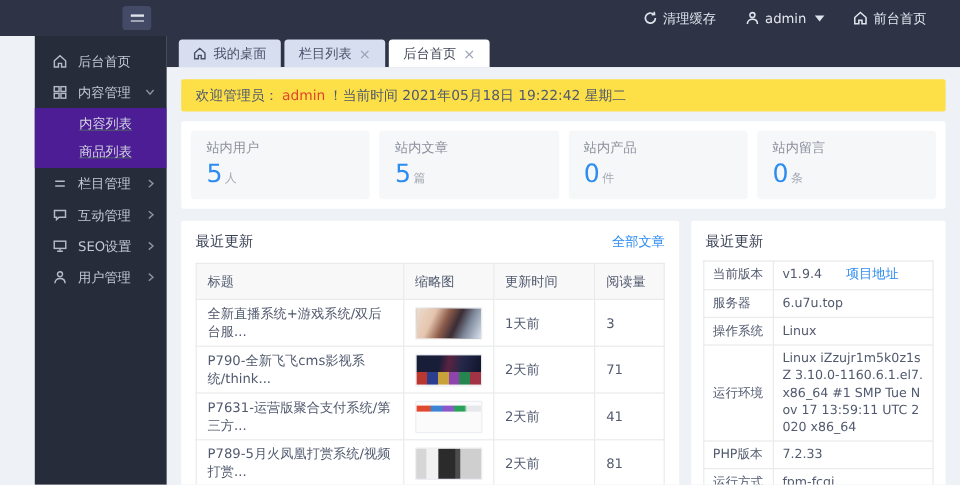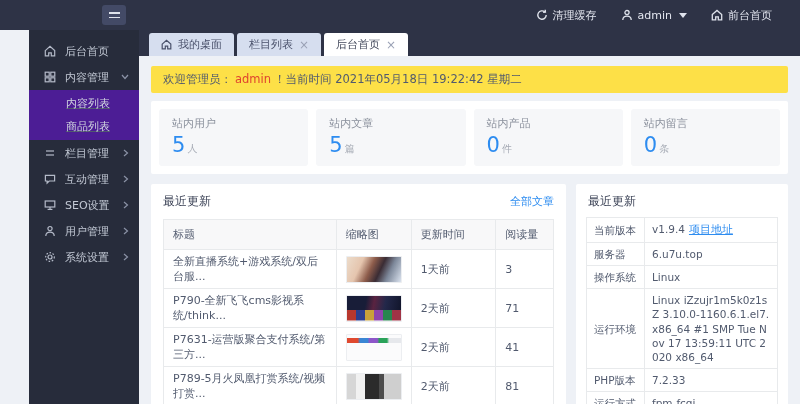--- a/index.html
+++ b/index.html
@@ -76,21 +76,21 @@
       linear-gradient(90deg,#e0492f 6% 20%,#3a86d4 24% 38%,#8d56c9 42% 56%,#2aa35a 60% 74%,#e6e8ec 78% 100%) left 3px/100% 5px no-repeat,
       linear-gradient(180deg,#fbfbfc 0 100%) left top/100% 100% no-repeat; }
   .t-phone { background:linear-gradient(90deg,#d6d6d6 0 16%,#f1f1f1 16% 34%,#2b2b2b 34% 60%,#4c4c4c 60% 68%,#cfcfcf 68% 100%); }
 
   .rightcol { width:212px; flex:none; display:flex; flex-direction:column; gap:8px; }
   .version { padding-bottom:10px; }
   .version-table-wrap { padding:0 10px; }
   .version td { border:1px solid #e8eaec; font-size:10.5px; padding:4px 7px; color:#515a6e; line-height:1.35; }
   .version td.vlabel { width:58px; white-space:nowrap; }
   .version td.vval { word-break:break-all; }
-  .version .panel-link { margin-left:4px;text-decoration:underline; }
+  .version .panel-link { margin-left:20px; }
 </style>
 </head>
 <body>
 
 <div class="app">
 
   <div class="topbar">
     <button class="hamburger">
       <span class="bars">
           <i></i>
@@ -180,30 +180,20 @@
       <div class="side-item">
         <svg width="12" height="12" viewBox="0 0 12 12" fill="none" stroke="#b4bac8" stroke-width="1.2">
           <circle cx="6" cy="3.6" r="2.1"></circle>
             <path d="M1.8 11 c0-2.6 1.8-3.9 4.2-3.9 s4.2 1.3 4.2 3.9"></path>
         </svg>
         <span>用户管理</span>
         <svg class="arrow" width="6" height="8" viewBox="0 0 6 8" fill="none" stroke="#8b92a6" stroke-width="1.2">
           <polyline points="1,1 4.5,4 1,7"></polyline>
         </svg>
       </div>
-      <div class="side-item">
-        <svg width="12" height="12" viewBox="0 0 12 12" fill="none" stroke="#b4bac8" stroke-width="1.2">
-          <circle cx="6" cy="6" r="2"></circle>
-            <circle cx="6" cy="6" r="4.3" stroke-dasharray="1.6 1.6"></circle>
-        </svg>
-        <span>系统设置</span>
-        <svg class="arrow" width="6" height="8" viewBox="0 0 6 8" fill="none" stroke="#8b92a6" stroke-width="1.2">
-          <polyline points="1,1 4.5,4 1,7"></polyline>
-        </svg>
-      </div>
     </div>
 
     <div class="main">
 
       <div class="tabstrip">
         <div class="tab">
           <svg width="11" height="11" viewBox="0 0 12 12" fill="none" stroke="#49506a" stroke-width="1.3">
             <path d="M1.3 5.6 L6 1.4 L10.7 5.6 V10.8 H7.3 V7.8 H4.7 V10.8 H1.3 Z"></path>
           </svg>
           <span>我的桌面</span>

